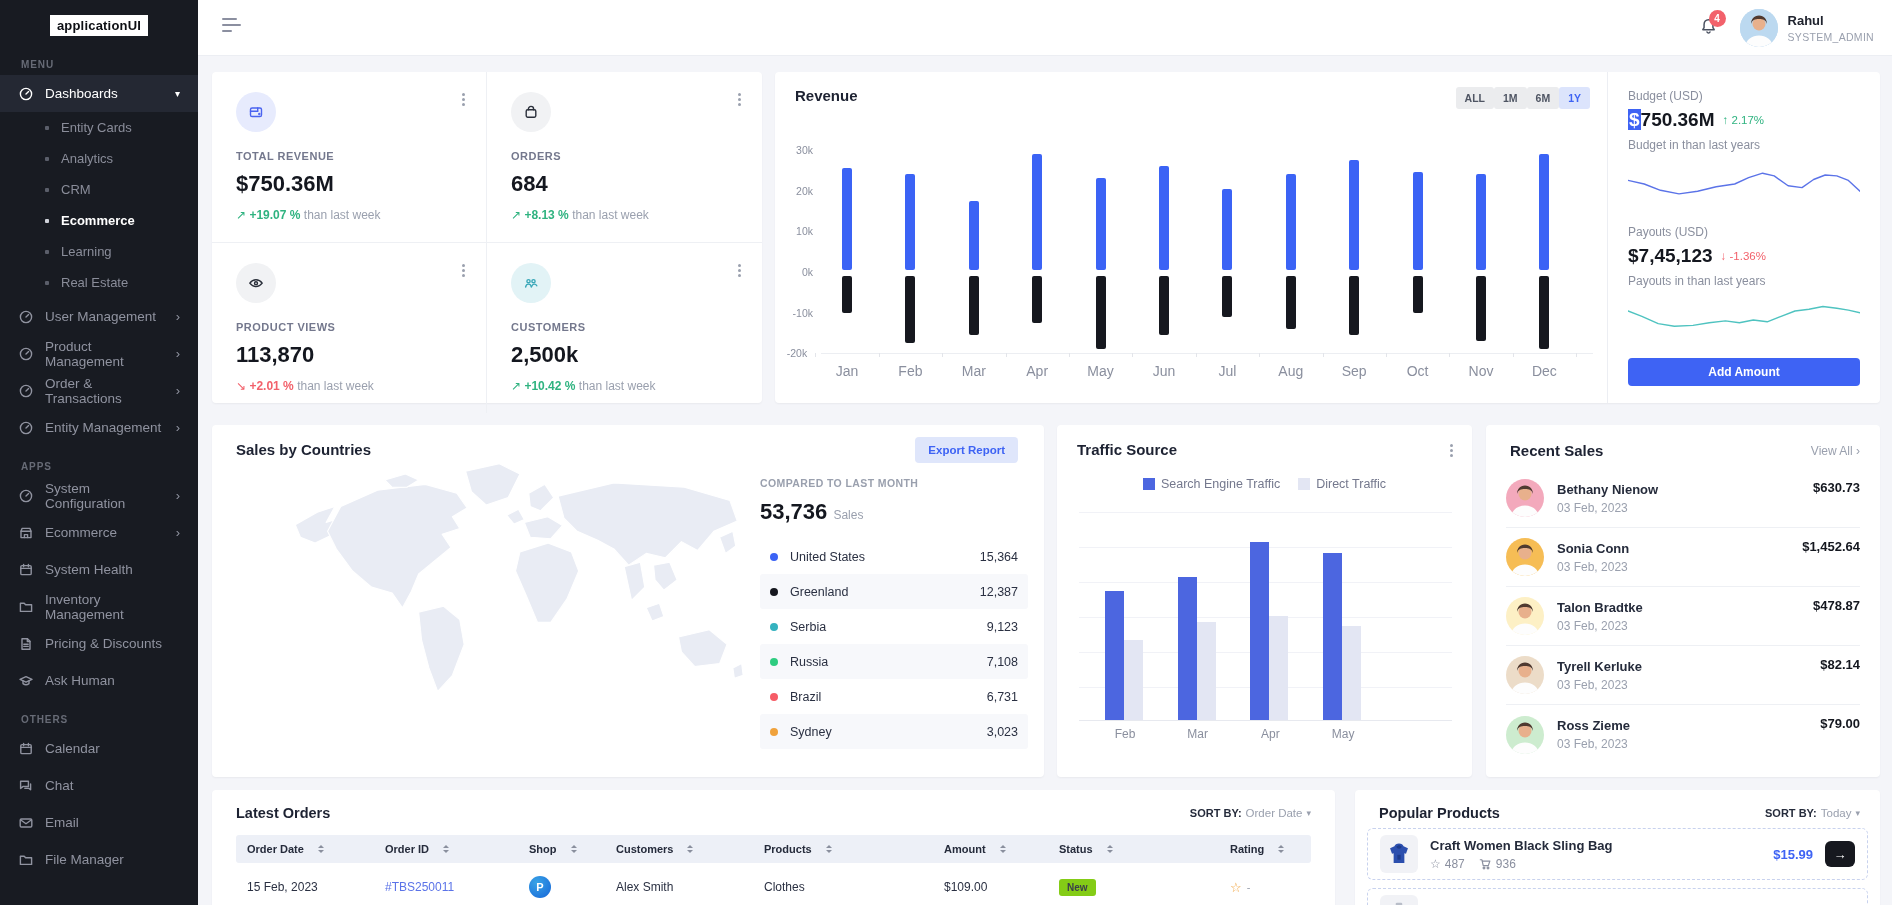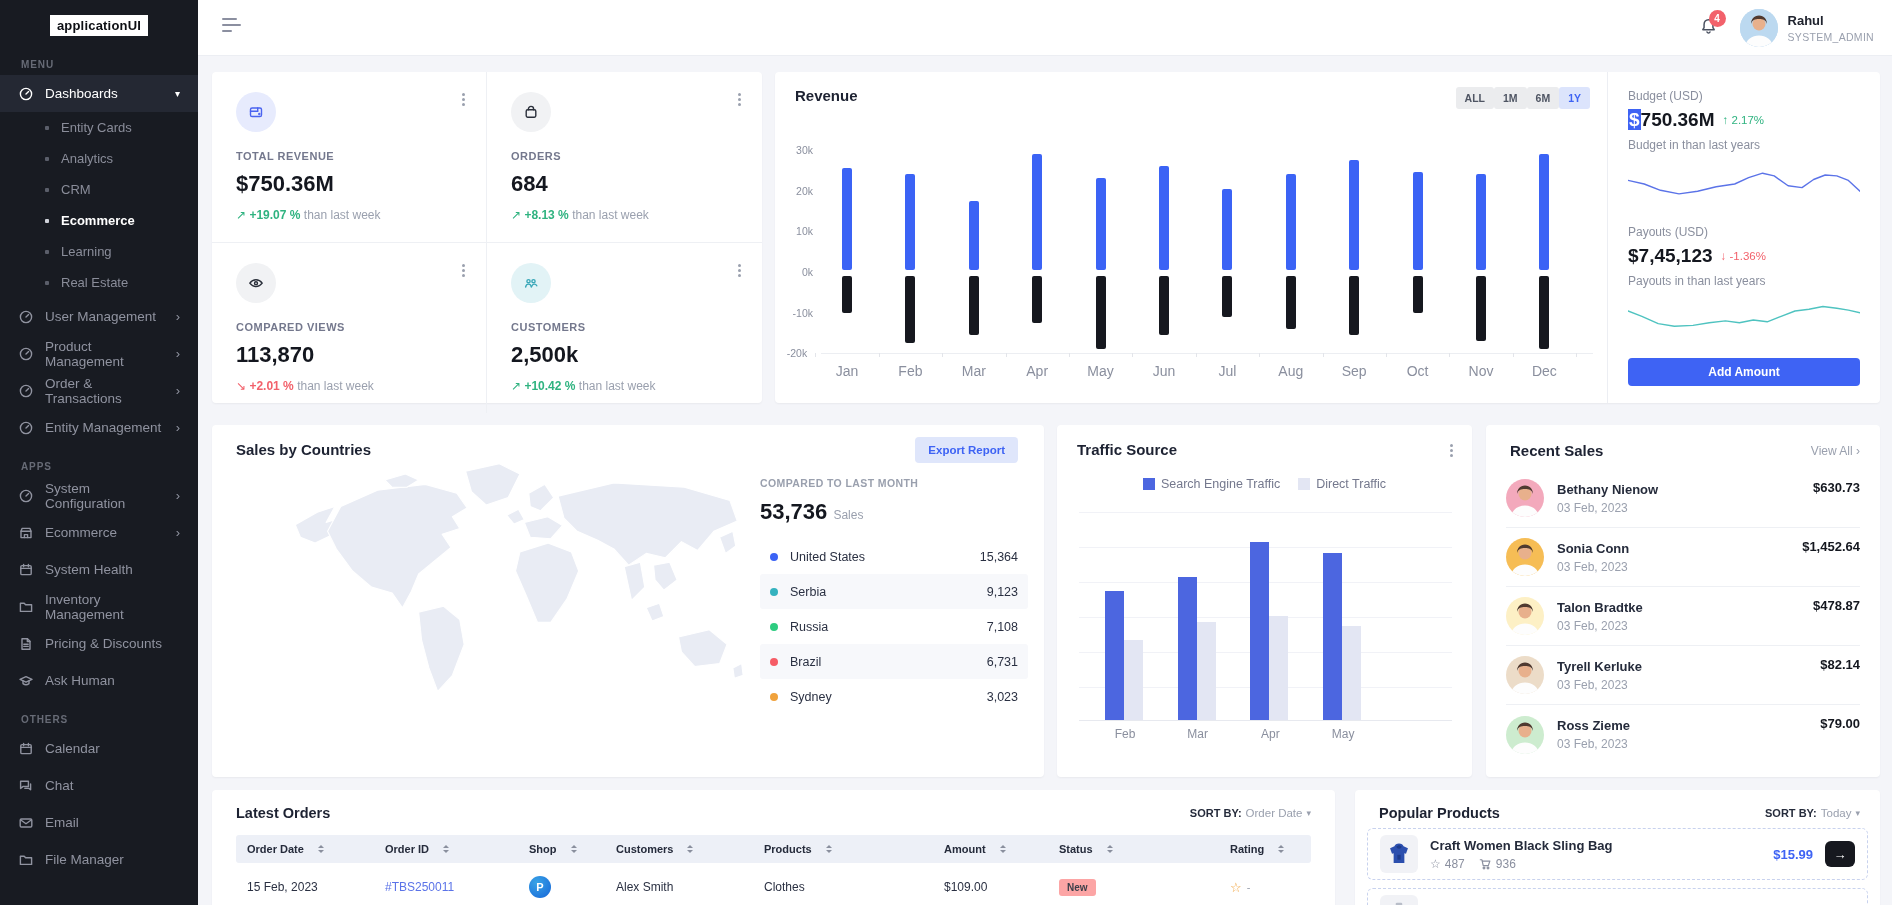--- a/index.html
+++ b/index.html
@@ -127,21 +127,21 @@
   .thead { position:absolute; left:24px; right:24px; top:45px; height:28px; background:#edf0f7; border-radius:3px; }
   .th { position:absolute; top:0; height:28px; display:flex; align-items:center; gap:14px; font-size:11px; font-weight:bold; color:#252b3b; cursor:pointer; }
   .sort-ic { display:inline-flex; flex-direction:column; gap:2px; }
   .sort-ic b { width:0; height:0; border-left:3px solid transparent; border-right:3px solid transparent; display:block; }
   .sort-ic .u { border-bottom:3.5px solid #8a8f9e; }
   .sort-ic .d { border-top:3.5px solid #8a8f9e; }
   .trow { position:absolute; left:24px; right:24px; top:80px; height:34px; }
   .td { position:absolute; top:0; height:34px; display:flex; align-items:center; font-size:12px; color:#2a3042; }
   .order-link { color:#5b73e8; cursor:pointer; }
   .shop-badge { width:22px; height:22px; border-radius:50%; background:radial-gradient(circle at 35% 30%, #39a4e6, #1565d8); color:#fff; font-size:11px; font-weight:bold; display:flex; align-items:center; justify-content:center; cursor:pointer; }
-  .status-badge { background:#fca5a5; color:#3a3f4a; font-size:10px; font-weight:bold; padding:3px 8px; border-radius:3px; }
+  .status-badge { background:#84cc16; color:#3a3f4a; font-size:10px; font-weight:bold; padding:3px 8px; border-radius:3px; }
   .star { color:#f0a23c; font-size:13px; cursor:pointer; }
   .rating-dash { color:#9aa0ae; margin-left:5px; font-size:11px; }
 
   
   .products-head { position:absolute; left:24px; right:20px; top:15px; display:flex; align-items:center; }
   .p-item { position:absolute; left:12px; right:12px; height:52px; border:1px dashed #c8d2ee; border-radius:6px; display:flex; align-items:center; gap:12px; padding:0 12px; background:#fff; }
   .p-thumb { width:38px; height:38px; border-radius:6px; background:#f1f2f6; display:flex; align-items:center; justify-content:center; flex:0 0 38px; }
   .p-name { font-size:13px; font-weight:bold; color:#252b3b; }
   .p-meta { display:flex; align-items:center; gap:14px; font-size:12px; color:#8a8f9f; margin-top:4px; }
   .p-meta .m { display:flex; align-items:center; gap:4px; }
@@ -399,21 +399,21 @@
         <svg width="16" height="16" viewBox="0 0 16 16" fill="none" stroke="currentColor" stroke-width="1.4" stroke-linecap="round" stroke-linejoin="round">
           <path d="M1.8 8.2s2.5-3.4 6.2-3.4 6.2 3.4 6.2 3.4-2.5 3.4-6.2 3.4S1.8 8.2 1.8 8.2z"></path>
           <circle cx="8" cy="8.2" r="1.5"></circle>
         </svg>
       </div>
       <div class="dots">
         <i></i>
         <i></i>
         <i></i>
       </div>
-      <div class="stat-label">COMPARED VIEWS</div>
+      <div class="stat-label">PRODUCT VIEWS</div>
       <div class="stat-value">113,870</div>
       <div class="stat-delta down"><span class="arrow">↘</span> <span class="pct">+2.01 %</span> <span class="sfx" style="color:#9aa0ae"> than last week</span></div>
     </div>
     <div class="stat-cell">
       <div class="stat-icon" style="background: rgb(226, 243, 246); color: rgb(58, 167, 184);">
         <svg width="16" height="16" viewBox="0 0 16 16" fill="none" stroke="currentColor" stroke-width="1.4" stroke-linecap="round" stroke-linejoin="round">
           <circle cx="5.5" cy="6.2" r="1.6"></circle>
           <circle cx="10.5" cy="6.2" r="1.6"></circle>
           <path d="M2.6 12c.4-1.9 1.5-2.9 2.9-2.9s2.5 1 2.9 2.9"></path>
           <path d="M8.6 11.4c.5-1.4 1.4-2.3 2.7-2.3 1.1 0 2 .6 2.5 1.7"></path>
@@ -549,20 +549,25 @@
   <div class="cstats">
     <div class="compared">COMPARED TO LAST MONTH</div>
     <div class="ctotal"><span>53,736</span> <span class="suffix">Sales</span></div>
     <div class="clist" id="country-list">
         <div class="crow">
           <span class="cdot" style="background: rgb(59, 99, 245);"></span>
           <span>United States</span>
           <span class="cval">15,364</span>
         </div>
         <div class="crow">
+          <span class="cdot" style="background: rgb(22, 24, 31);"></span>
+          <span>Greenland</span>
+          <span class="cval">12,387</span>
+        </div>
+        <div class="crow">
           <span class="cdot" style="background: rgb(53, 178, 191);"></span>
           <span>Serbia</span>
           <span class="cval">9,123</span>
         </div>
         <div class="crow">
           <span class="cdot" style="background: rgb(46, 204, 128);"></span>
           <span>Russia</span>
           <span class="cval">7,108</span>
         </div>
         <div class="crow">

